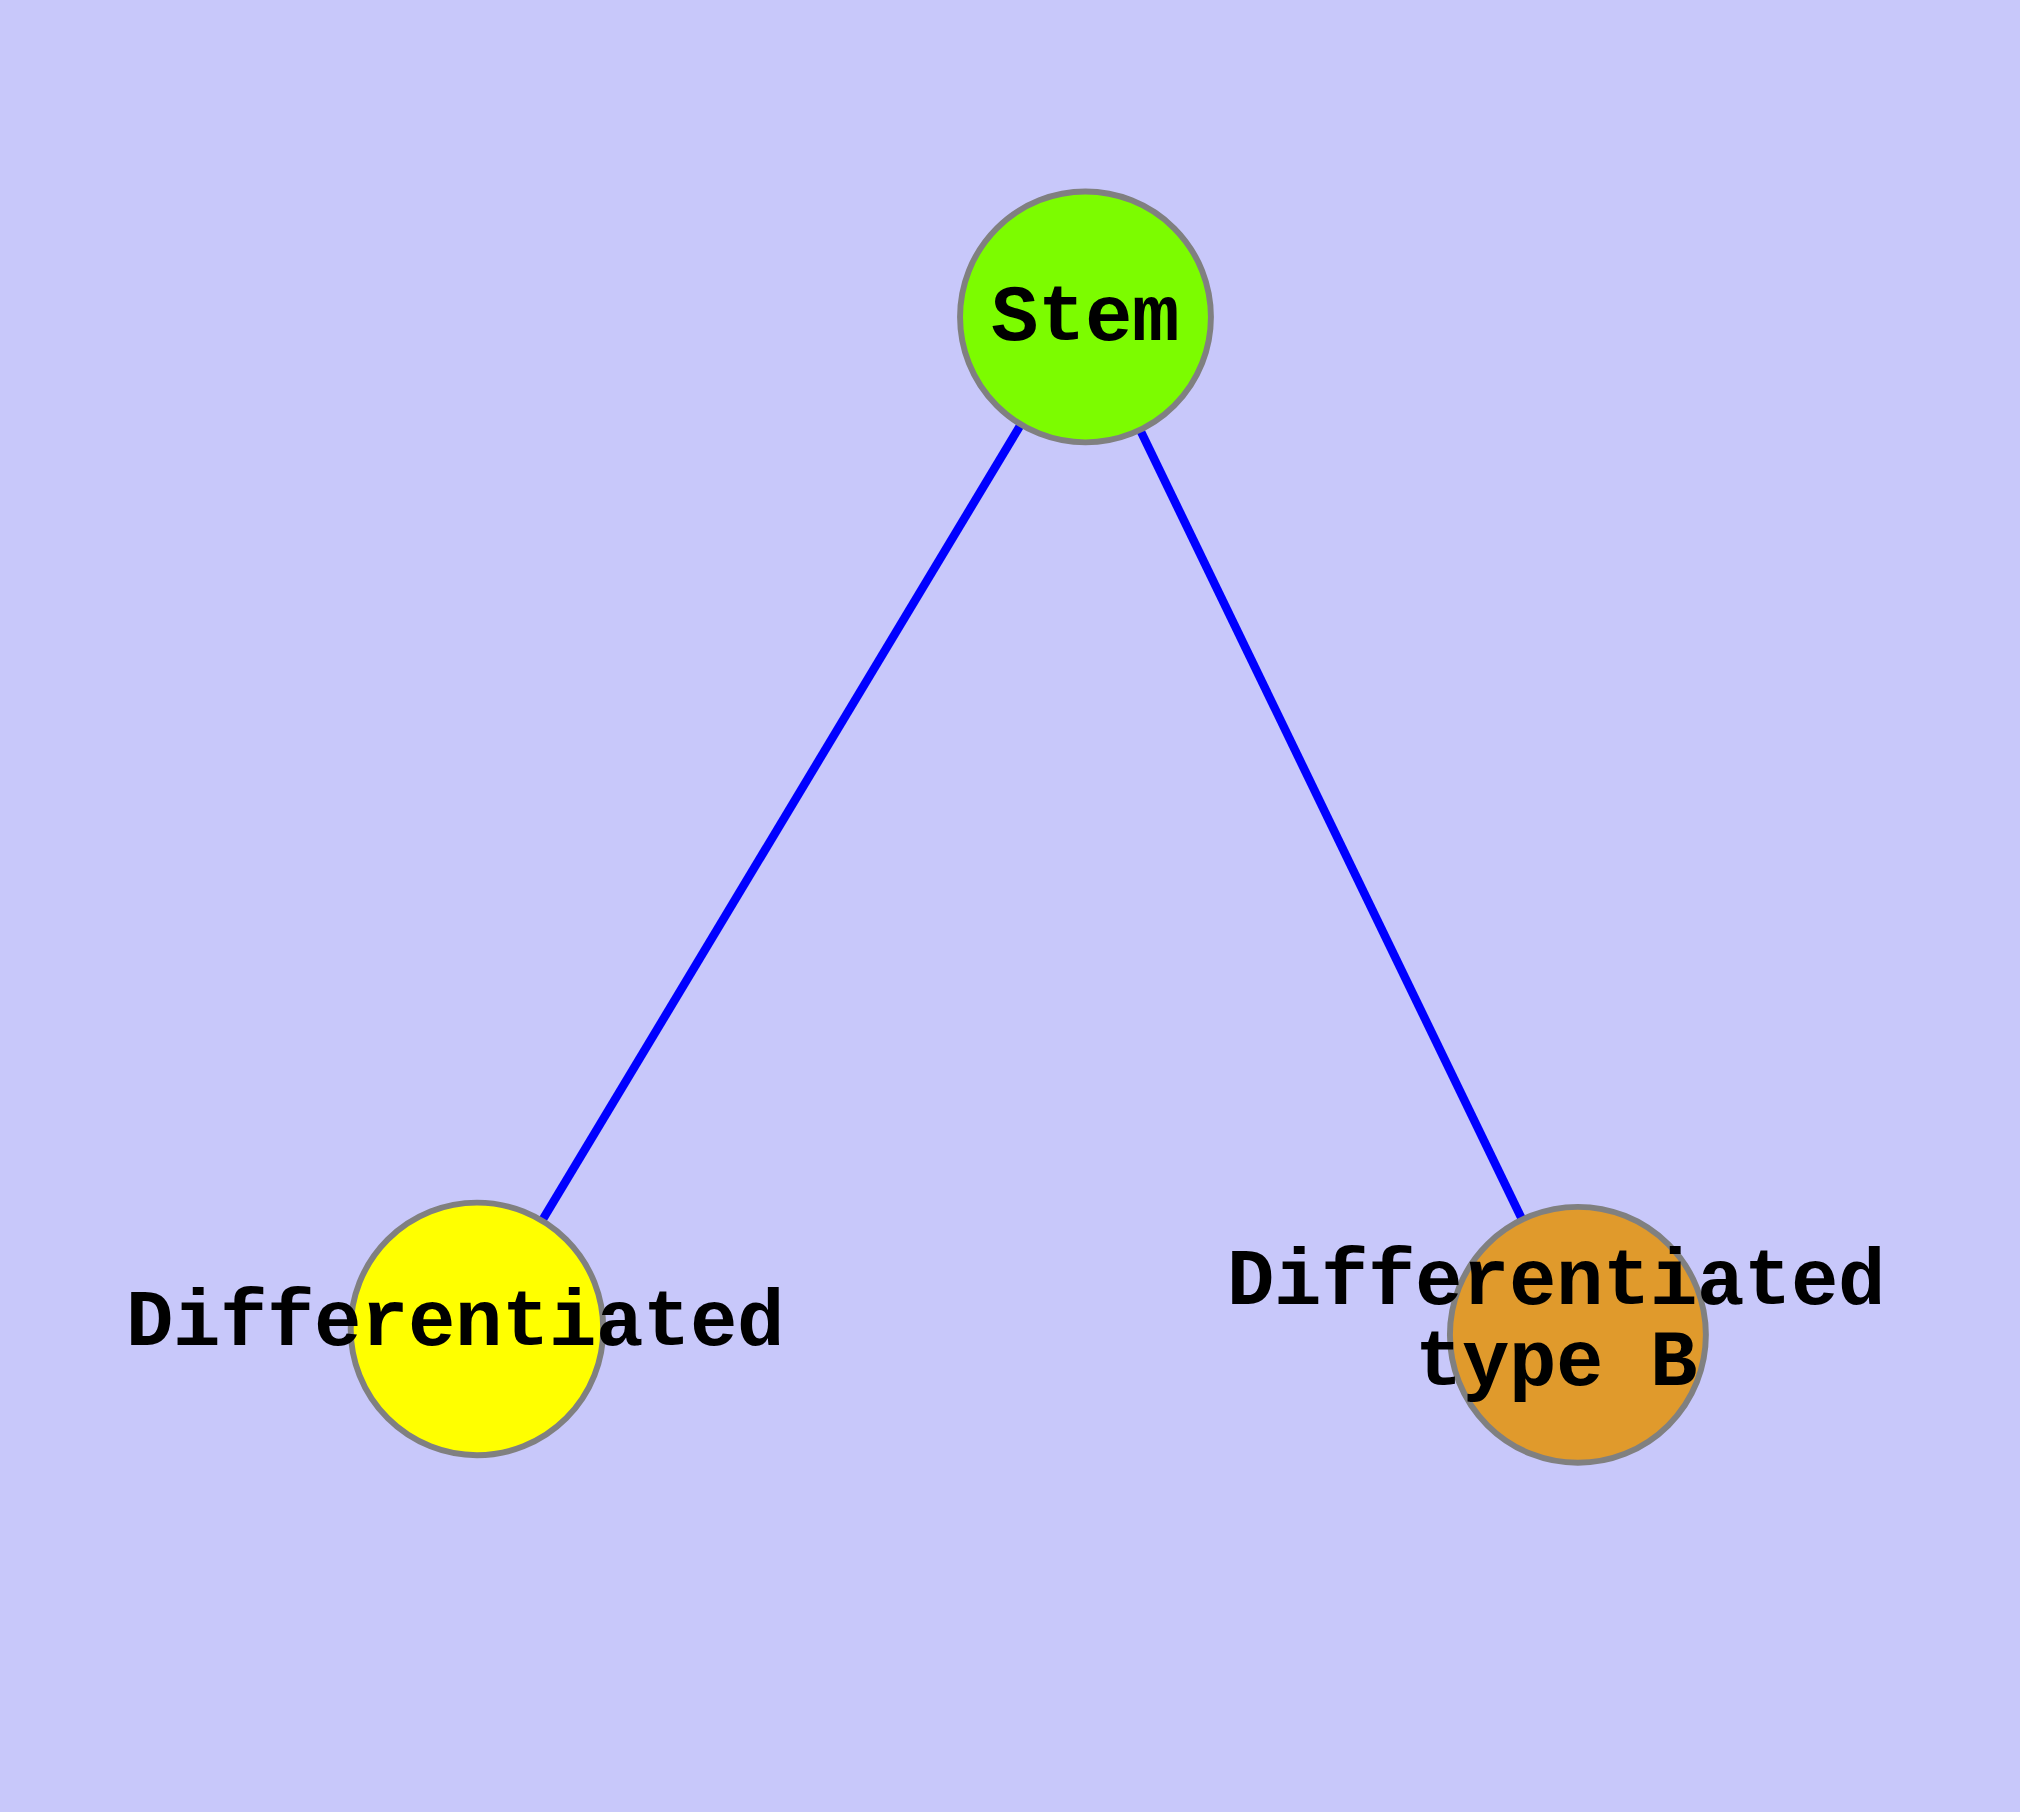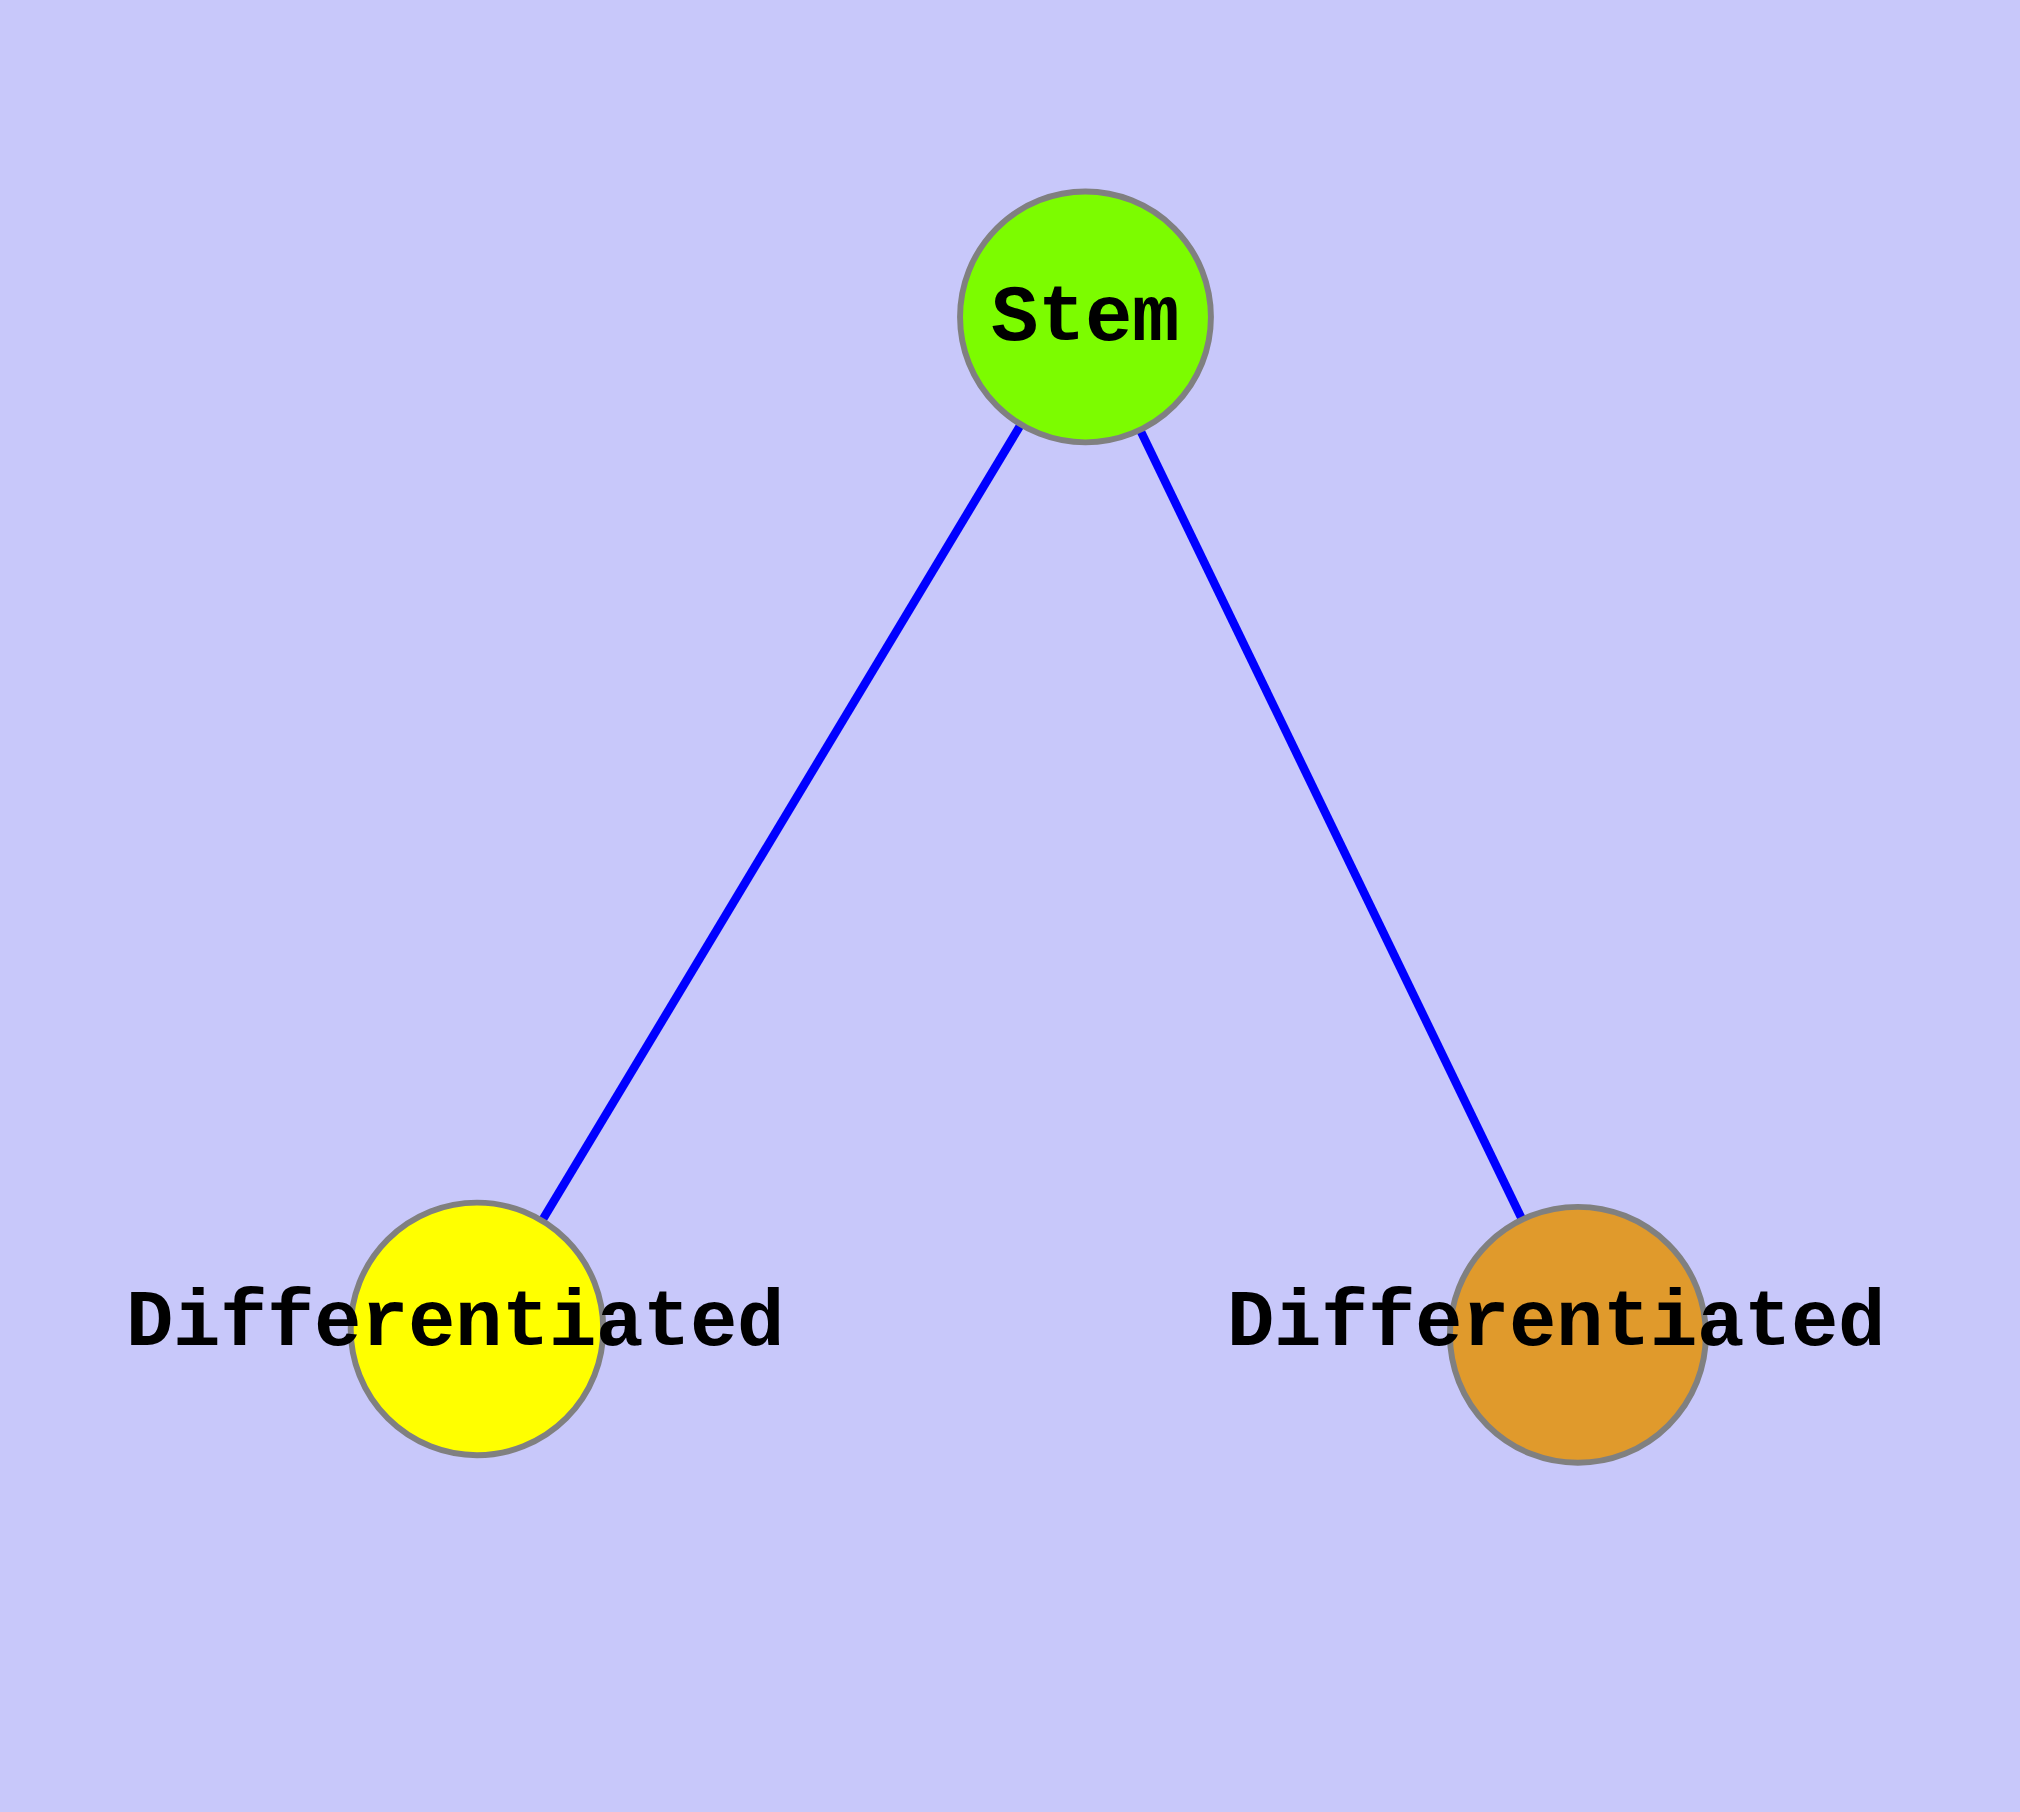--- a/index.html
+++ b/index.html
@@ -62,17 +62,17 @@
     <g id="nodes-layer">
         <circle class="node-circle" cx="1238" cy="374" r="148" fill="#7CFC00" stroke="#808080"></circle>
         <circle class="node-circle" cx="520" cy="1568" r="149" fill="#FFFF00" stroke="#808080"></circle>
         <circle class="node-circle" cx="1819" cy="1575" r="151" fill="#E09A2C" stroke="#808080"></circle>
       </g>
   </svg>
 
   <div id="labels-layer">
       <div class="node-label" style="left: 1049px; top: 319px;"><div>Stem</div></div>
       <div class="node-label" style="left: 419px; top: 1324px;"><div>Differentiated</div></div>
-      <div class="node-label" style="left: 1520px; top: 1324px;"><div>Differentiated</div></div>
+      <div class="node-label" style="left: 1520px; top: 1324px;"><div>Differentiated</div><div>type B</div></div>
     </div>
 
 </div>
 
 
 </body></html>

